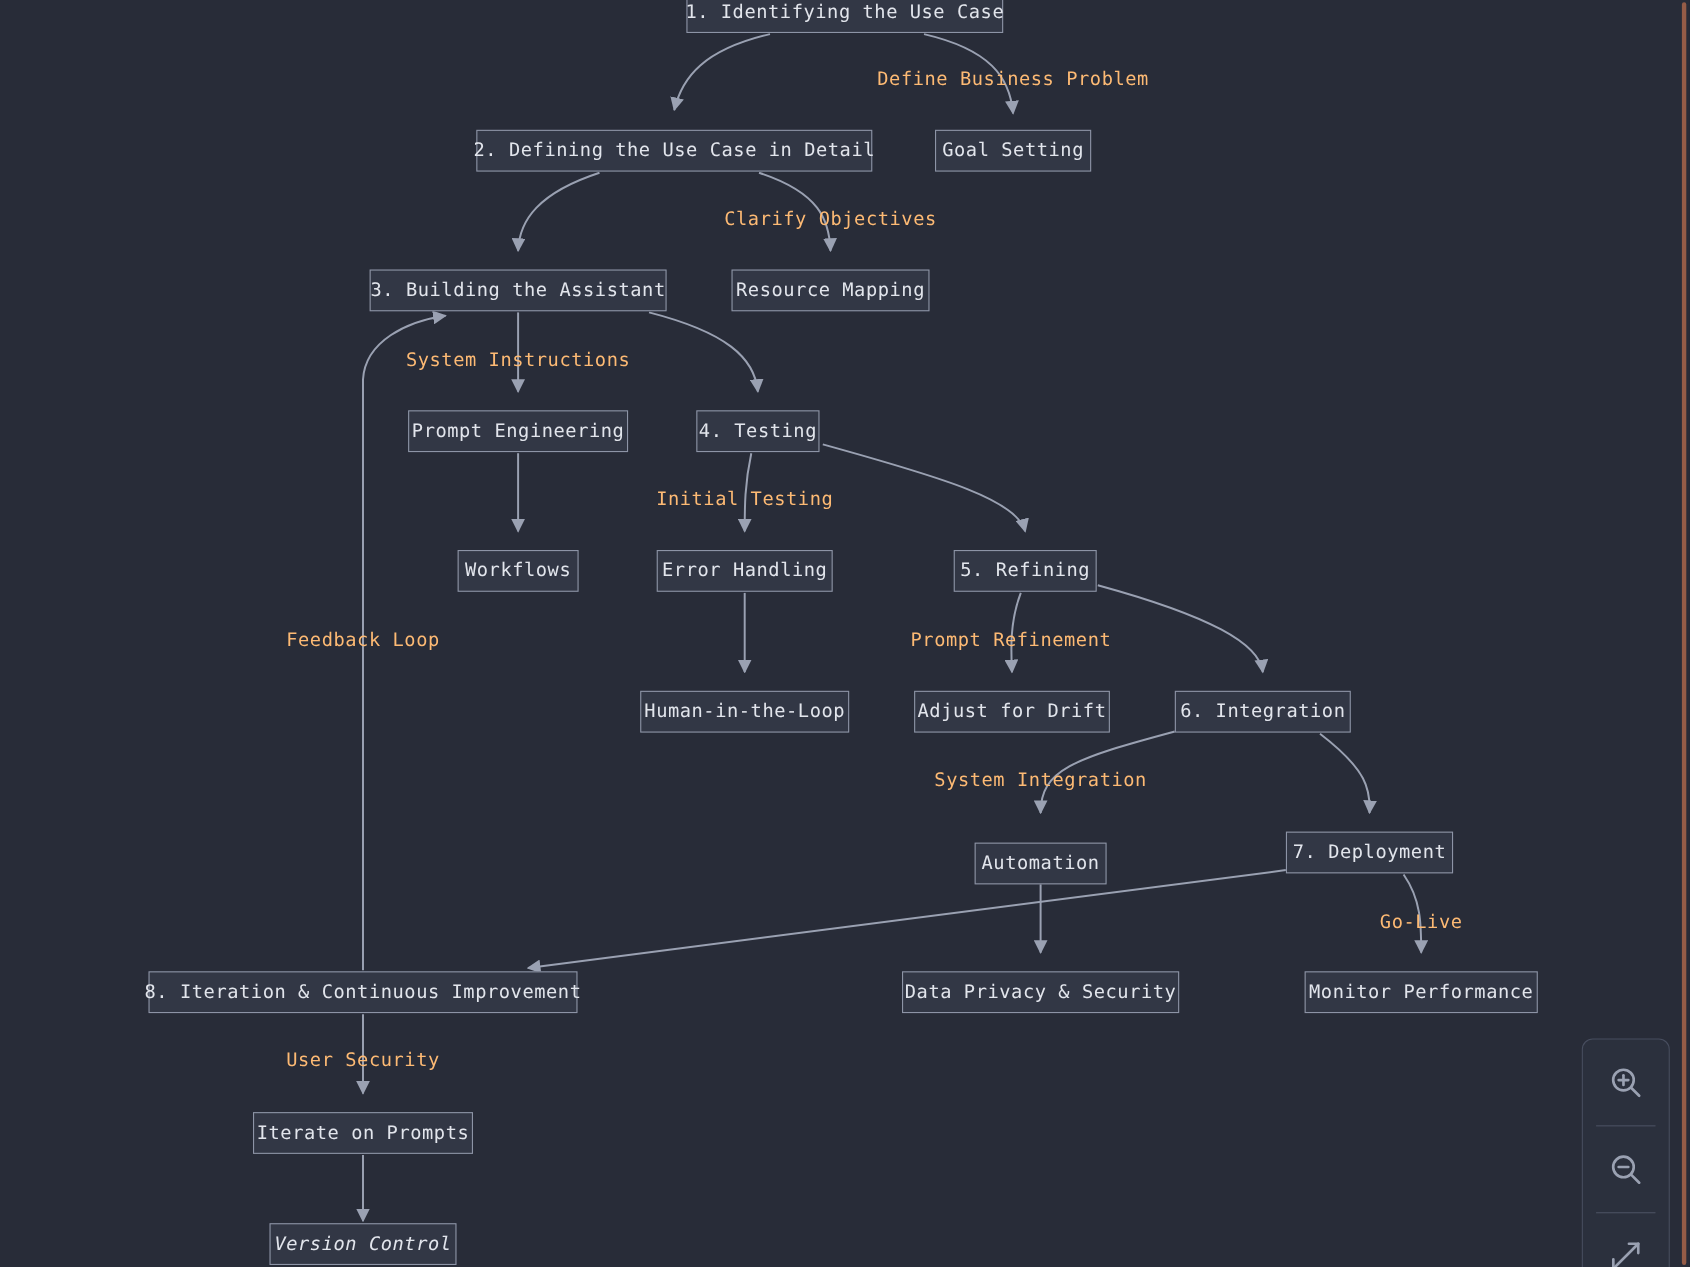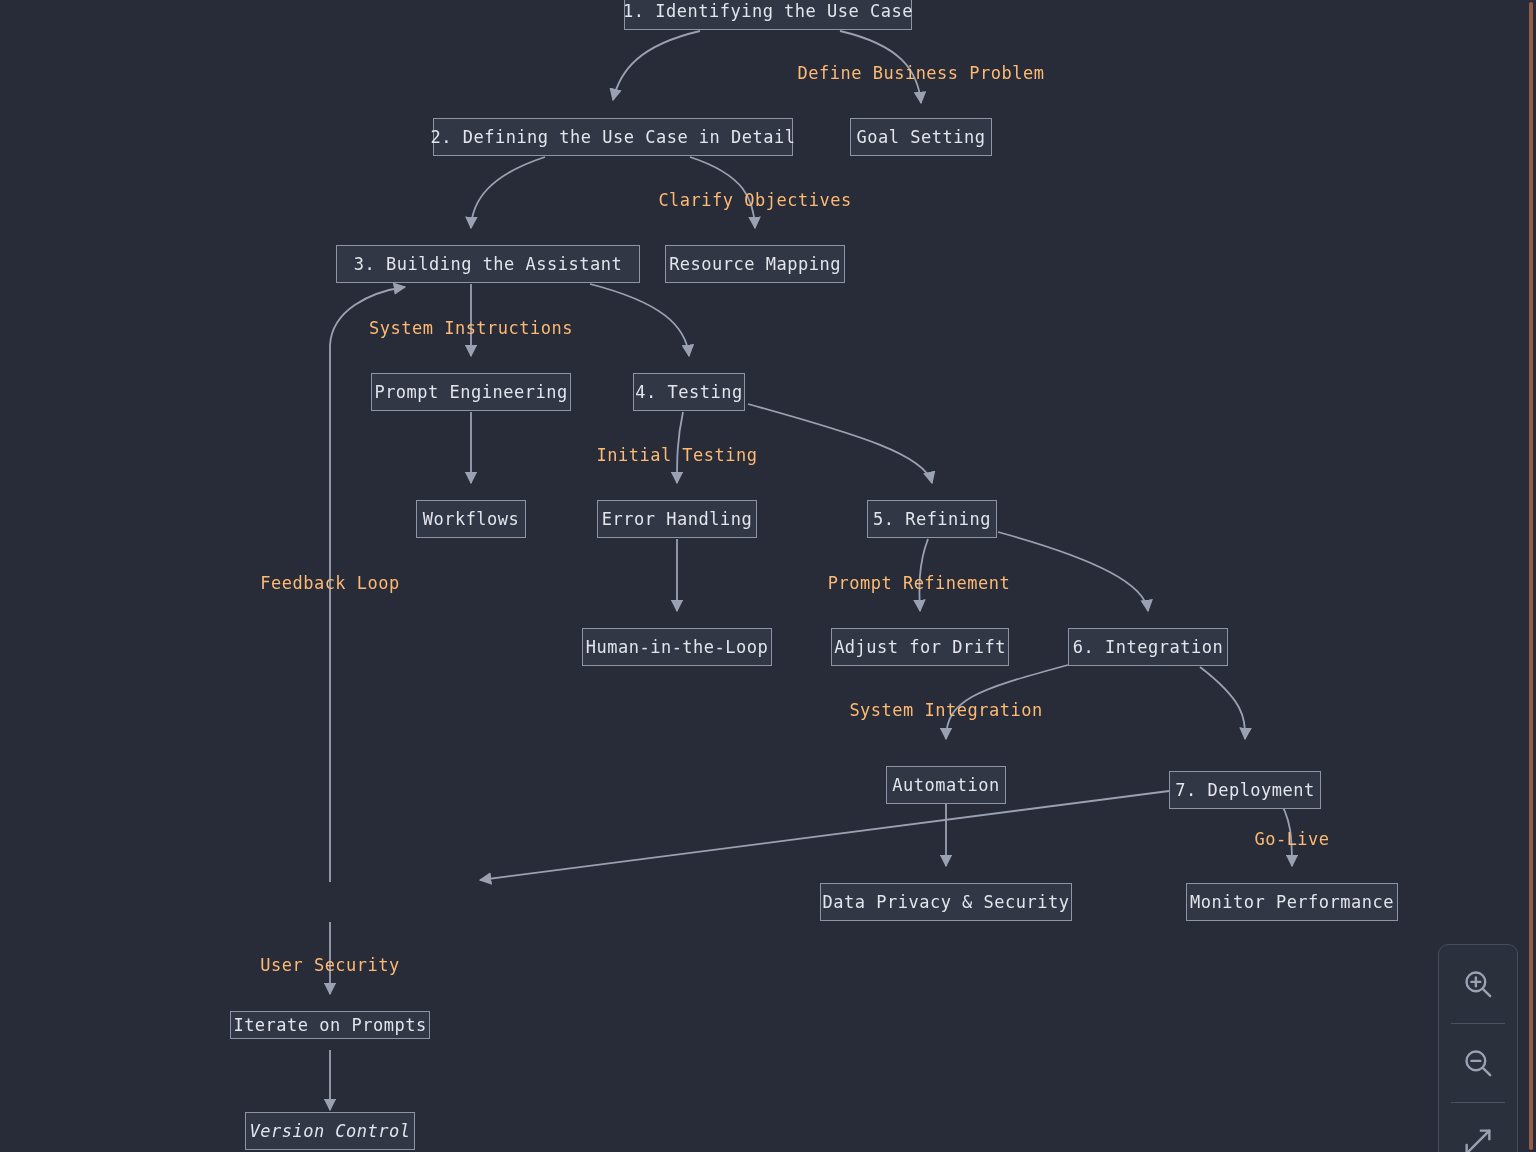--- a/index.html
+++ b/index.html
@@ -150,21 +150,21 @@
   </div>
 
   <div class="node" style="left:433px; top:118px; width:360px; height:38px;">
     <span>2. Defining the Use Case in Detail</span>
   </div>
 
   <div class="node" style="left:850px; top:118px; width:142px; height:38px;">
     <span>Goal Setting</span>
   </div>
 
-  <div class="node" style="left:336px; top:245px; width:304px; height:38px;text-align:center;">
+  <div class="node" style="left:336px; top:245px; width:270px; height:38px;text-align:center;">
     <span>3. Building the Assistant</span>
   </div>
 
   <div class="node" style="left:665px; top:245px; width:180px; height:38px;">
     <span>Resource Mapping</span>
   </div>
 
   <div class="node" style="left:371px; top:373px; width:200px; height:38px;">
     <span>Prompt Engineering</span>
   </div>
@@ -194,34 +194,37 @@
   </div>
 
   <div class="node" style="left:1068px; top:628px; width:160px; height:38px;">
     <span>6. Integration</span>
   </div>
 
   <div class="node" style="left:886px; top:756px; width:120px; height:38px;margin-top:10px;">
     <span>Automation</span>
   </div>
 
-  <div class="node" style="left:1169px; top:756px; width:152px; height:38px;margin-top:15px;">
+  <div class="node" style="left:1169px; top:756px; width:152px; height:38px;">
     <span>7. Deployment</span>
   </div>
 
+  <div class="node" style="left:135px; top:883px; width:390px; height:38px;">
+    <span>8. Iteration &amp; Continuous Improvement</span>
+  </div>
 
   <div class="node" style="left:820px; top:883px; width:252px; height:38px;">
     <span>Data Privacy &amp; Security</span>
   </div>
 
   <div class="node" style="left:1186px; top:883px; width:212px; height:38px;">
     <span>Monitor Performance</span>
   </div>
 
-  <div class="node" style="left:230px; top:1011px; width:200px; height:28px;">
+  <div class="node" style="left:230px; top:1011px; width:200px; height:38px;">
     <span>Iterate on Prompts</span>
   </div>
 
   <div class="node" style="left:245px; top:1112px; width:170px; height:38px;font-style:italic;">
     <span>Version Control</span>
   </div>
 
   <div class="edge-label" style="left:921px; top:73px;">
     <span>Define Business Problem</span>
   </div>

